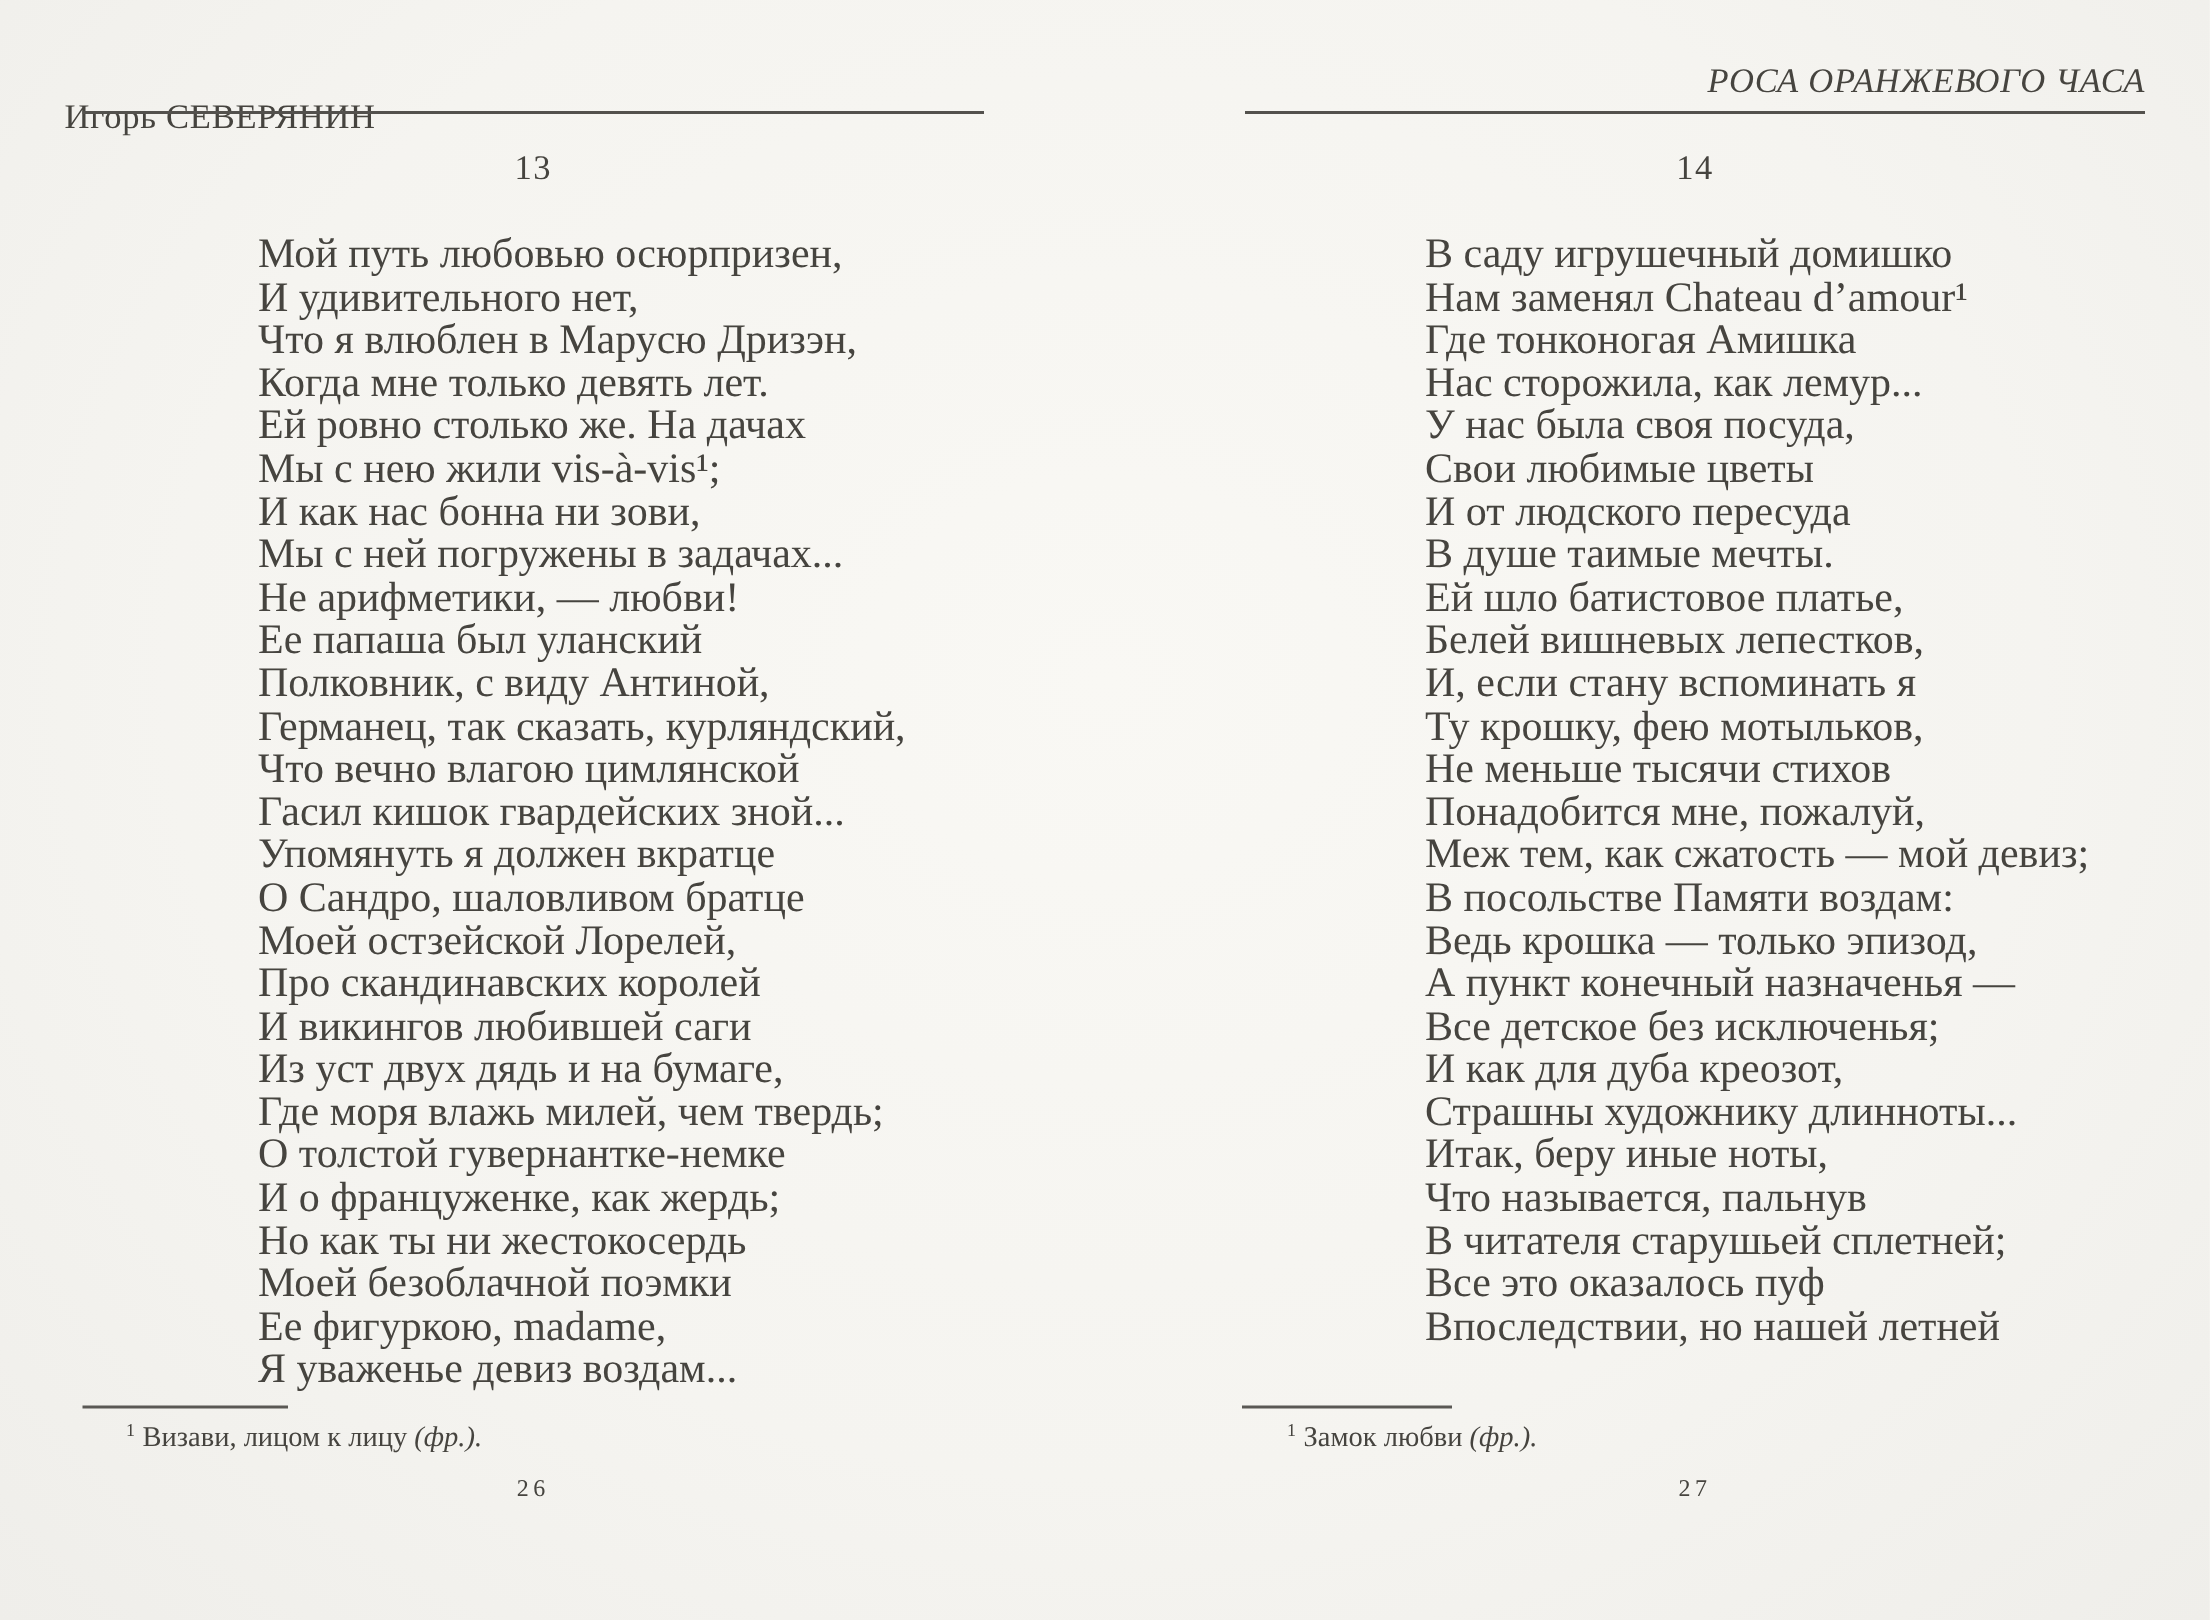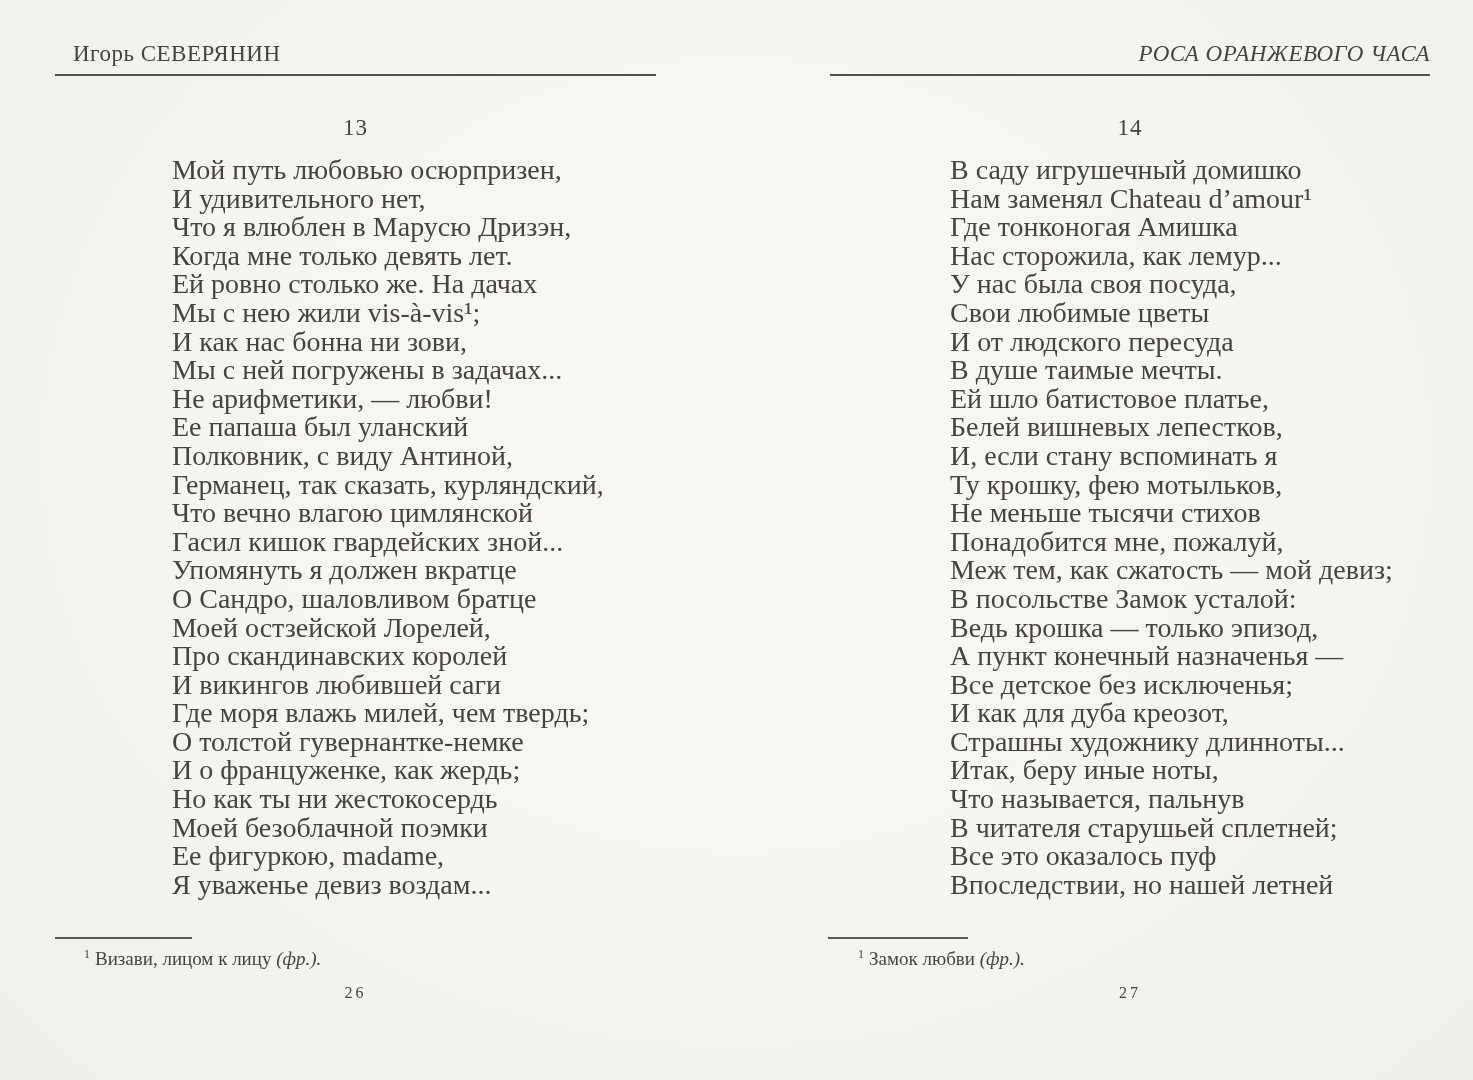--- a/index.html
+++ b/index.html
@@ -24,39 +24,38 @@
   #left-page  { left: 0;     width: 736px; }
   #right-page { left: 737px; width: 736px; }
 
   .running-head {
     position: absolute;
     top: 41px;
     font-size: 23px;
     letter-spacing: 0.5px;
     white-space: nowrap;
   }
-  #left-page .running-head  { left: 73px; }
+  #left-page .running-head  { left: 43px; margin-top: 24px; }
   #right-page .running-head { left: 93px; width: 600px; text-align: right; font-style: italic; }
 
   .head-rule {
     position: absolute;
     top: 74px;
     height: 2px;
     background: #53514d;
   }
   #left-page .head-rule  { left: 55px; width: 601px; }
   #right-page .head-rule { left: 93px; width: 600px; }
 
   .poem-number {
     position: absolute;
     top: 99px;
     font-size: 23px;
     text-align: center;
     letter-spacing: 1px;
-    margin-top: 16px;
   }
   #left-page .poem-number  { left: 55px; width: 601px; }
   #right-page .poem-number { left: 93px; width: 600px; }
 
   .poem {
     position: absolute;
     top: 156px;
     font-size: 28px;
     line-height: 28.6px;
     white-space: nowrap;
@@ -119,20 +118,21 @@
       <div>Ее папаша был уланский</div>
       <div>Полковник, с виду Антиной,</div>
       <div>Германец, так сказать, курляндский,</div>
       <div>Что вечно влагою цимлянской</div>
       <div>Гасил кишок гвардейских зной...</div>
       <div>Упомянуть я должен вкратце</div>
       <div>О Сандро, шаловливом братце</div>
       <div>Моей остзейской Лорелей,</div>
       <div>Про скандинавских королей</div>
       <div>И викингов любившей саги</div>
+      <div>Из уст двух дядь и на бумаге,</div>
       <div>Где моря влажь милей, чем твердь;</div>
       <div>О толстой гувернантке-немке</div>
       <div>И о француженке, как жердь;</div>
       <div>Но как ты ни жестокосердь</div>
       <div>Моей безоблачной поэмки</div>
       <div>Ее фигуркою, madame,</div>
       <div>Я уваженье девиз воздам...</div>
     </div>
   <div class="footnote-rule"></div>
   <div class="footnote"><sup>1</sup><span>Визави, лицом к лицу</span> <span class="lang">(фр.).</span></div>
@@ -152,21 +152,21 @@
       <div>Свои любимые цветы</div>
       <div>И от людского пересуда</div>
       <div>В душе таимые мечты.</div>
       <div>Ей шло батистовое платье,</div>
       <div>Белей вишневых лепестков,</div>
       <div>И, если стану вспоминать я</div>
       <div>Ту крошку, фею мотыльков,</div>
       <div>Не меньше тысячи стихов</div>
       <div>Понадобится мне, пожалуй,</div>
       <div>Меж тем, как сжатость — мой девиз;</div>
-      <div>В посольстве Замок усталой:</div>
+      <div>В посольстве Памяти воздам:</div>
       <div>Ведь крошка — только эпизод,</div>
       <div>А пункт конечный назначенья —</div>
       <div>Все детское без исключенья;</div>
       <div>И как для дуба креозот,</div>
       <div>Страшны художнику длинноты...</div>
       <div>Итак, беру иные ноты,</div>
       <div>Что называется, пальнув</div>
       <div>В читателя старушьей сплетней;</div>
       <div>Все это оказалось пуф</div>
       <div>Впоследствии, но нашей летней</div>

